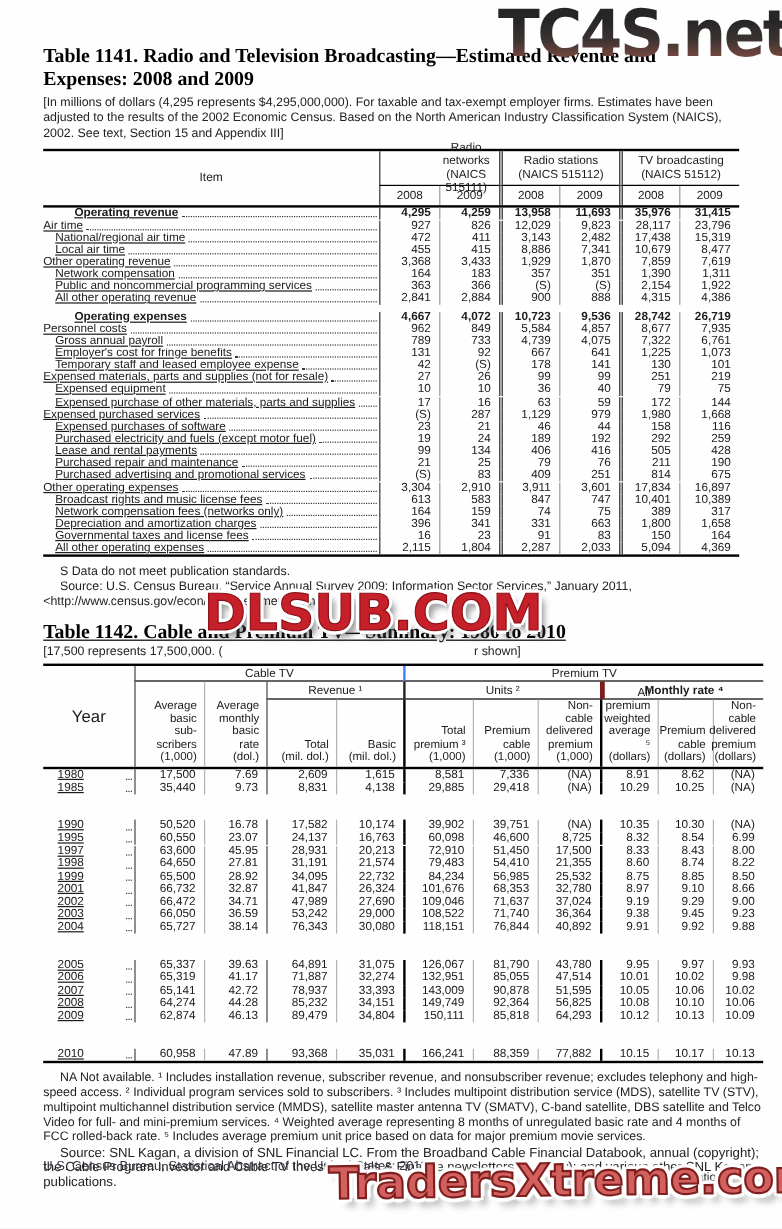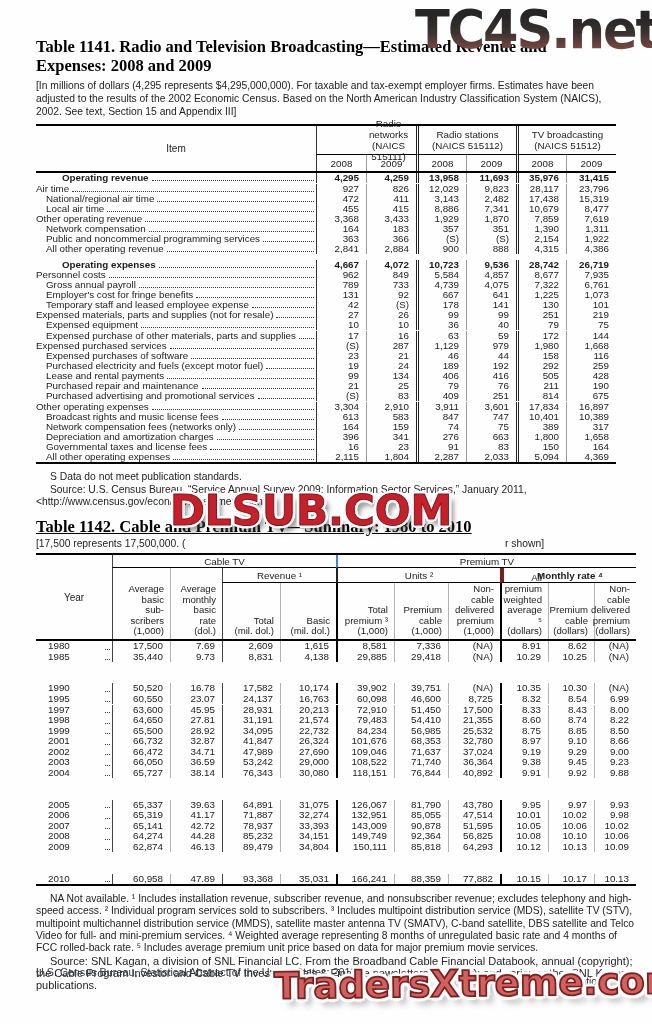--- a/index.html
+++ b/index.html
@@ -4,56 +4,56 @@
 <style>
   html,body{margin:0;padding:0;background:#e8e8e8;}
   .page{position:relative;width:652px;height:1024px;background:#fefefe;overflow:hidden;
         font-family:"Liberation Sans",sans-serif;color:#1b1b1b;}
   
   .title{white-space:pre-line;font-family:"Liberation Serif",serif;font-weight:bold;
          font-size:16.5px;line-height:19px;color:#000;}
   .t1141-title{margin:37px 30px 0 36px;width:570px;}
   .t1142-title{margin:8px 30px 0 36px;width:560px;text-decoration:underline;}
   .bracket-note{margin:5px 0 0 36px;width:578px;font-size:10.3px;line-height:12.8px;color:#222;}
-  .note1142{margin:2px 0 0 36px;width:508px;display:flex;justify-content:space-between;
+  .note1142{margin:2px 0 0 36px;width:398px;display:flex;justify-content:space-between;
             font-size:10.3px;line-height:12.5px;color:#222;}
   .fnote{margin:7px 0 0 36px;width:580px;font-size:10.3px;line-height:12.4px;color:#222;text-indent:14px;}
   .srcnote{margin:0 0 0 36px;width:588px;font-size:10.3px;line-height:12.4px;color:#222;text-indent:14px;}
   .fn1142{width:604px;line-height:12.3px;}
   .src1142{width:604px;font-size:11px;line-height:12.3px;}
   
   .t1141{margin:6px 0 0 36px;width:580px;border-top:2px solid #000;border-bottom:2px solid #000;}
   .h1141{display:grid;grid-template-columns:280px repeat(6,50px);grid-template-rows:29px 16px;
          border-bottom:2px solid #000;}
   .h1141 .item{grid-column:1;grid-row:1/3;display:flex;align-items:center;justify-content:center;
          font-size:10px;}
   .h1141 .grp{grid-row:1;display:flex;align-items:center;justify-content:center;text-align:center;
          white-space:pre-line;font-size:9.8px;line-height:11px;border-bottom:1px solid #000;}
   .h1141 .yr{grid-row:2;display:flex;align-items:center;justify-content:center;font-size:9.8px;}
   .g1{grid-column:2/4;border-left:1px solid #333;padding-left:44px;}
   .g2{grid-column:4/6;border-left:3px double #222;}
   .g3{grid-column:6/8;border-left:3px double #222;}
   .b1141 .r{display:grid;grid-template-columns:280px repeat(6,50px);height:10.15px;align-items:center;
          font-size:9.8px;line-height:10px;}
   .lblwrap{display:flex;overflow:hidden;min-width:0;}
-  .lbl{white-space:nowrap;}
+  .lbl{white-space:nowrap;text-decoration:underline;}
   .dots{flex:1;border-bottom:1px dotted #3a3a3a;margin:0 2px 2px 3px;min-width:4px;}
   .val{text-align:right;padding-right:7px;}
   .c0{border-left:1px solid #333;}
   .c1,.c3,.c5{border-left:1px solid #9a9a9a;}
   .c2,.c4{border-left:3px double #222;}
   .r.b{font-weight:bold;}
   .r.b .lbl{margin-left:26px;}
   .r.i1 .lbl{margin-left:10px;}
   .r.gap{margin-top:5px;}
   
   .t1142{margin:3px 0 0 36px;width:600px;border-top:2px solid #000;border-bottom:2px solid #000;}
   .h1142{display:grid;grid-template-columns:76px 58px 52px 58px 56px 58px 54px 52px 48px 46px 42px;
          grid-template-rows:13px 15px 56px;border-bottom:2px solid #000;}
-  .h1142 .yearh{grid-column:1;grid-row:1/4;display:flex;align-items:center;justify-content:center;font-size:10px;}
+  .h1142 .yearh{grid-column:1;grid-row:1/4;display:flex;align-items:center;justify-content:center;font-size:14px;}
   .sp{display:flex;align-items:center;justify-content:center;border-bottom:1px solid #000;font-size:9.8px;}
   .sp-cable{grid-column:2/6;grid-row:1;border-left:1px solid #444;}
   .sp-premium{grid-column:6/12;grid-row:1;border-left:2px solid #3b82f6;}
   .sp-rev{grid-column:4/6;grid-row:2;border-left:1px solid #444;}
   .sp-units{grid-column:6/9;grid-row:2;border-left:2px solid #222;}
   .sp-rate{grid-column:9/12;grid-row:2;border-left:4px solid #7f1d1d;font-weight:bold;}
   .colh{grid-row:3;display:flex;align-items:flex-end;justify-content:flex-end;text-align:right;
         white-space:pre-line;font-size:9.6px;line-height:10.6px;padding:0 6px 2px 0;}
   .colh.tall{grid-row:2/4;}
   .d0{border-left:1px solid #444;}
@@ -434,21 +434,21 @@
           <div class="val c5">317</div>
         </div>
 
         <div class="r i1">
           <div class="lblwrap">
             <span class="lbl">Depreciation and amortization charges</span>
             <span class="dots"></span>
           </div>
           <div class="val c0">396</div>
           <div class="val c1">341</div>
-          <div class="val c2">276</div>
+          <div class="val c2">331</div>
           <div class="val c3">663</div>
           <div class="val c4">1,800</div>
           <div class="val c5">1,658</div>
         </div>
 
         <div class="r i1">
           <div class="lblwrap">
             <span class="lbl">Governmental taxes and license fees</span>
             <span class="dots"></span>
           </div>

